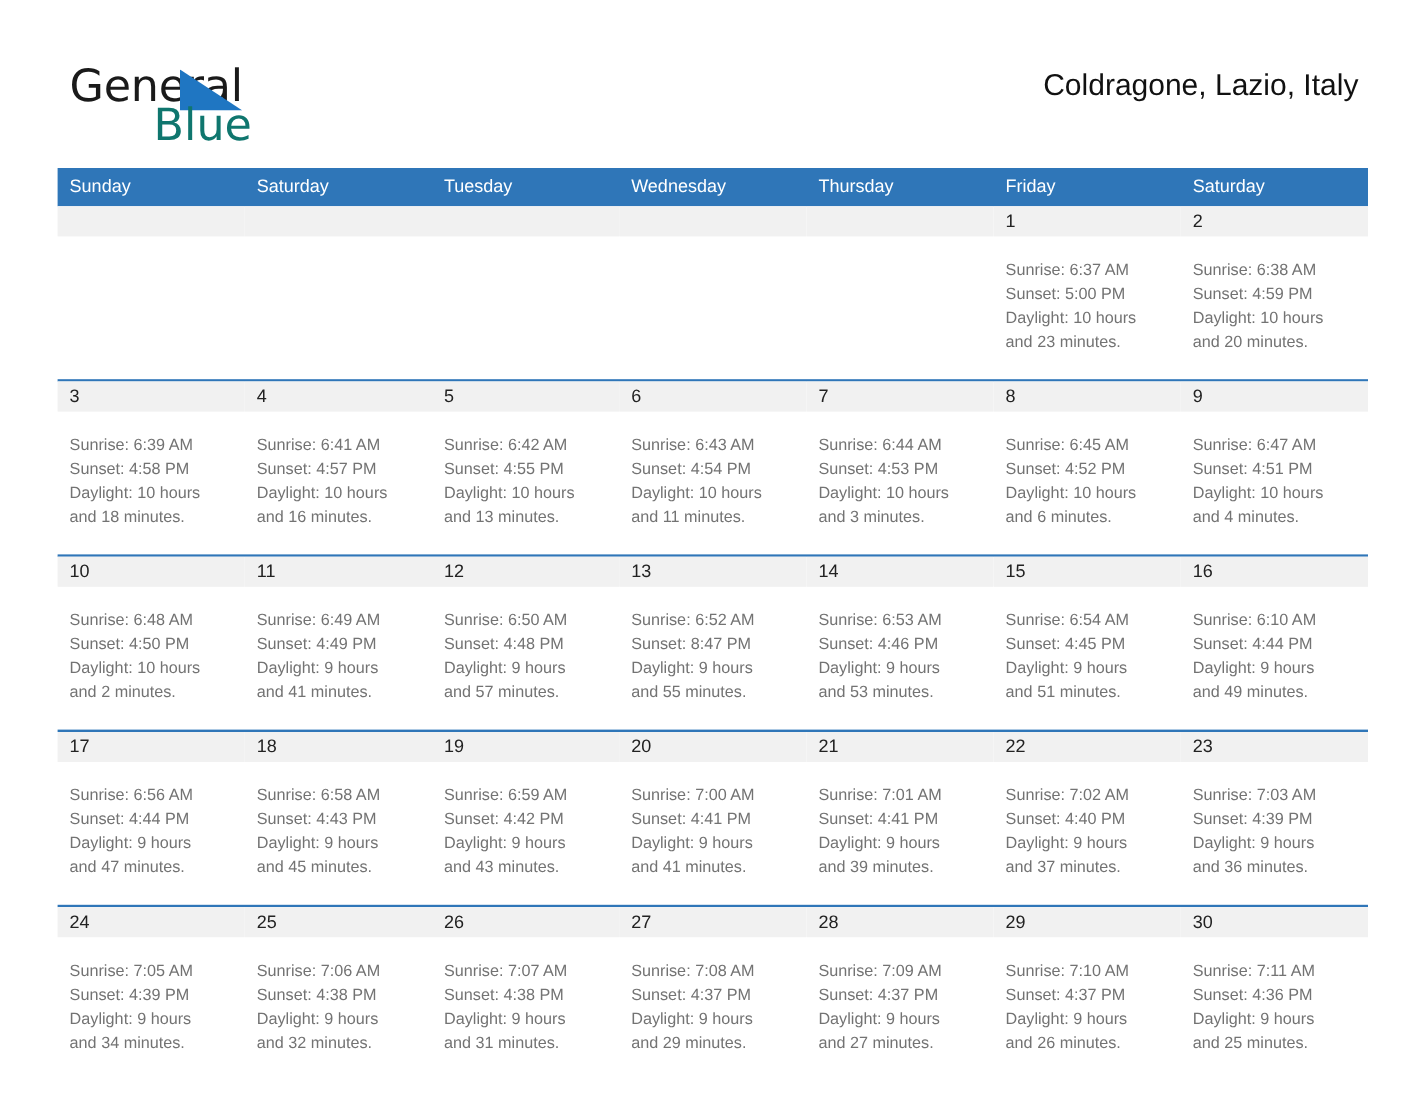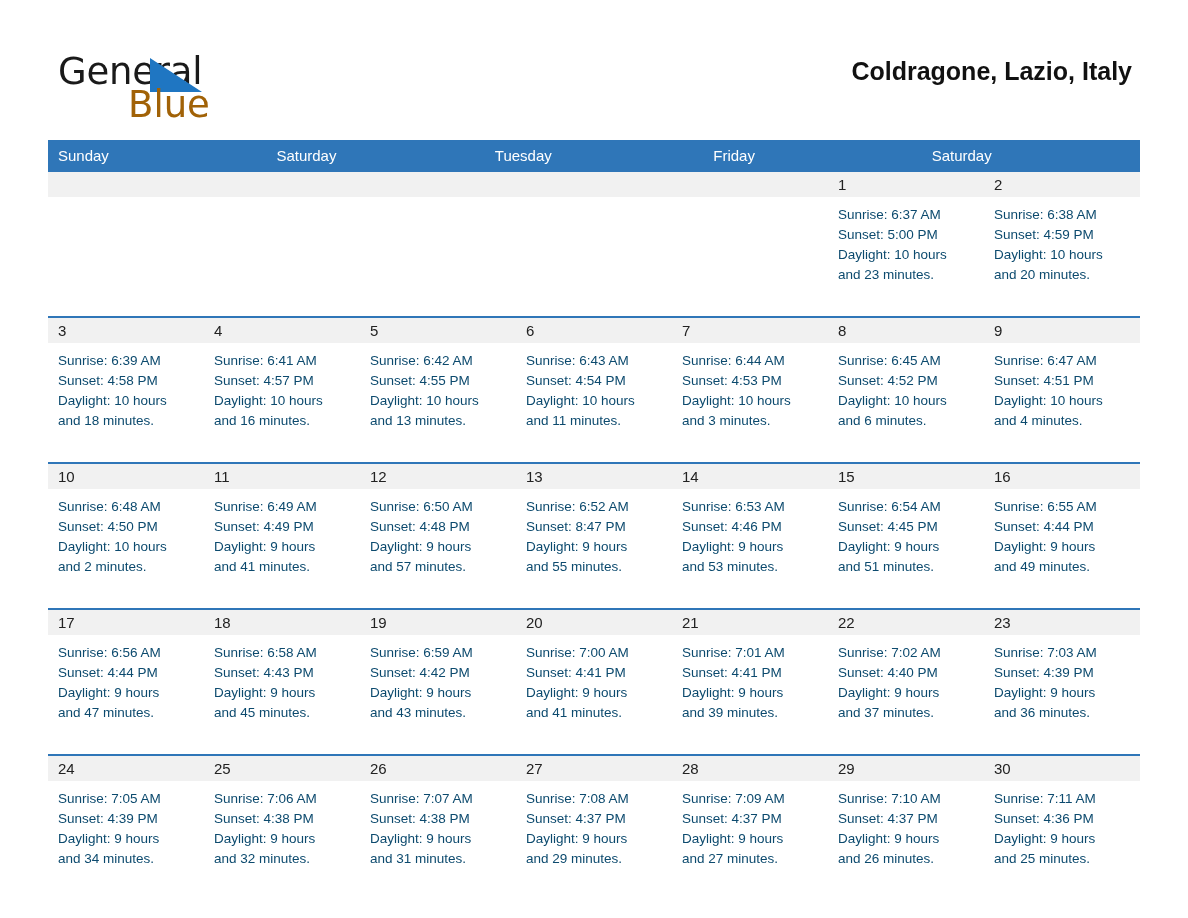--- a/index.html
+++ b/index.html
@@ -49,21 +49,21 @@
     position: absolute;
     left: 92px;
     top: 6px;
   }
   .logo-blue {
     position: absolute;
     left: 70px;
     top: 33px;
     font-size: 37px;
     line-height: 40px;
-    color: #a16207;
+    color: #0f766e;
     font-family: "DejaVu Sans", sans-serif;
     font-weight: 400;
   }
 
   .title-block {
     position: absolute;
     right: 56px;
     top: 46px;
     text-align: right;
   }
@@ -71,21 +71,21 @@
     font-size: 40px;
     line-height: 48px;
     font-weight: 400;
     color: #111;
     white-space: nowrap;
   }
   .cal-subtitle {
     margin-top: 10px;
     font-size: 25px;
     line-height: 30px;
-    font-weight: 700;
+    font-weight: 400;
     color: #111;
     white-space: nowrap;
   }
 
   
   .calendar {
     position: absolute;
     left: 48px;
     top: 140px;
     width: 1092px;
@@ -123,24 +123,24 @@
     box-sizing: border-box;
     padding: 3px 0 0 10px;
     font-size: 15px;
     line-height: 20px;
     color: #222;
   }
   .day.empty .day-number-band {
     background: #f1f1f1;
   }
   .day-lines {
-    padding: 8px 8px 0 10px;
+    padding: 18px 8px 0 10px;
     font-size: 13.5px;
     line-height: 20px;
-    color: #0c4a6e;
+    color: #737373;
   }
   .day-line {
     white-space: nowrap;
   }
   .spacer-row {
     height: 10px;
     background: #ffffff;
   }
 </style>
 </head>
@@ -162,20 +162,22 @@
       <div class="cal-subtitle">Coldragone, Lazio, Italy</div>
     </div>
 
   </div>
 
   <div class="calendar">
     <div class="weekdays">
         <div class="weekday">Sunday</div>
         <div class="weekday">Saturday</div>
         <div class="weekday">Tuesday</div>
+        <div class="weekday">Wednesday</div>
+        <div class="weekday">Thursday</div>
         <div class="weekday">Friday</div>
         <div class="weekday">Saturday</div>
       </div>
     <div class="weeks">
         <div class="week">
           <div class="day empty">
             <div class="day-number-band"></div>
             <div class="day-lines"></div>
           </div>
           <div class="day empty">
@@ -331,21 +333,21 @@
             <div class="day-lines">
               <div class="day-line">Sunrise: 6:54 AM</div>
               <div class="day-line">Sunset: 4:45 PM</div>
               <div class="day-line">Daylight: 9 hours</div>
               <div class="day-line">and 51 minutes.</div>
             </div>
           </div>
           <div class="day">
             <div class="day-number-band">16</div>
             <div class="day-lines">
-              <div class="day-line">Sunrise: 6:55 AM</div>
+              <div class="day-line">Sunrise: 6:10 AM</div>
               <div class="day-line">Sunset: 4:44 PM</div>
               <div class="day-line">Daylight: 9 hours</div>
               <div class="day-line">and 49 minutes.</div>
             </div>
           </div>
         </div>
         <div class="spacer-row"></div>
         <div class="week">
           <div class="day">
             <div class="day-number-band">17</div>

